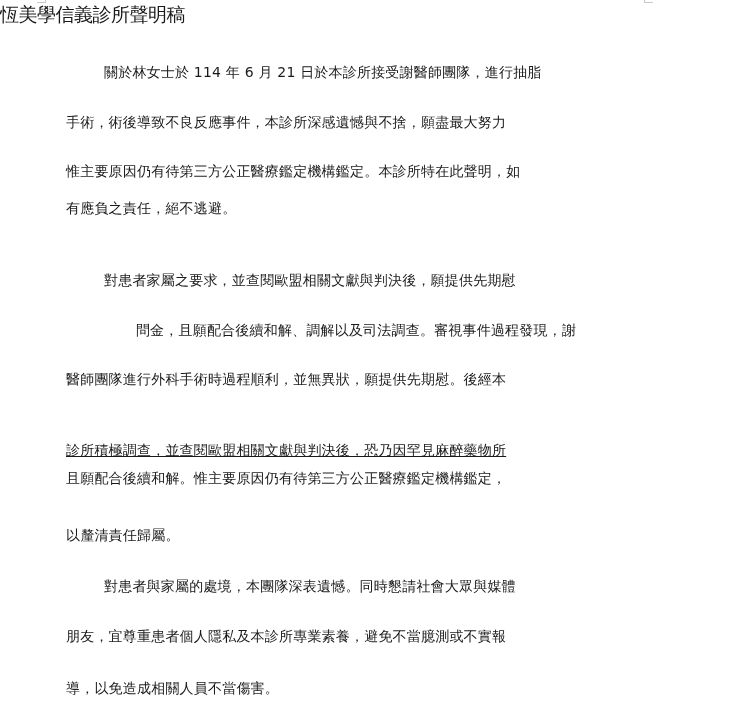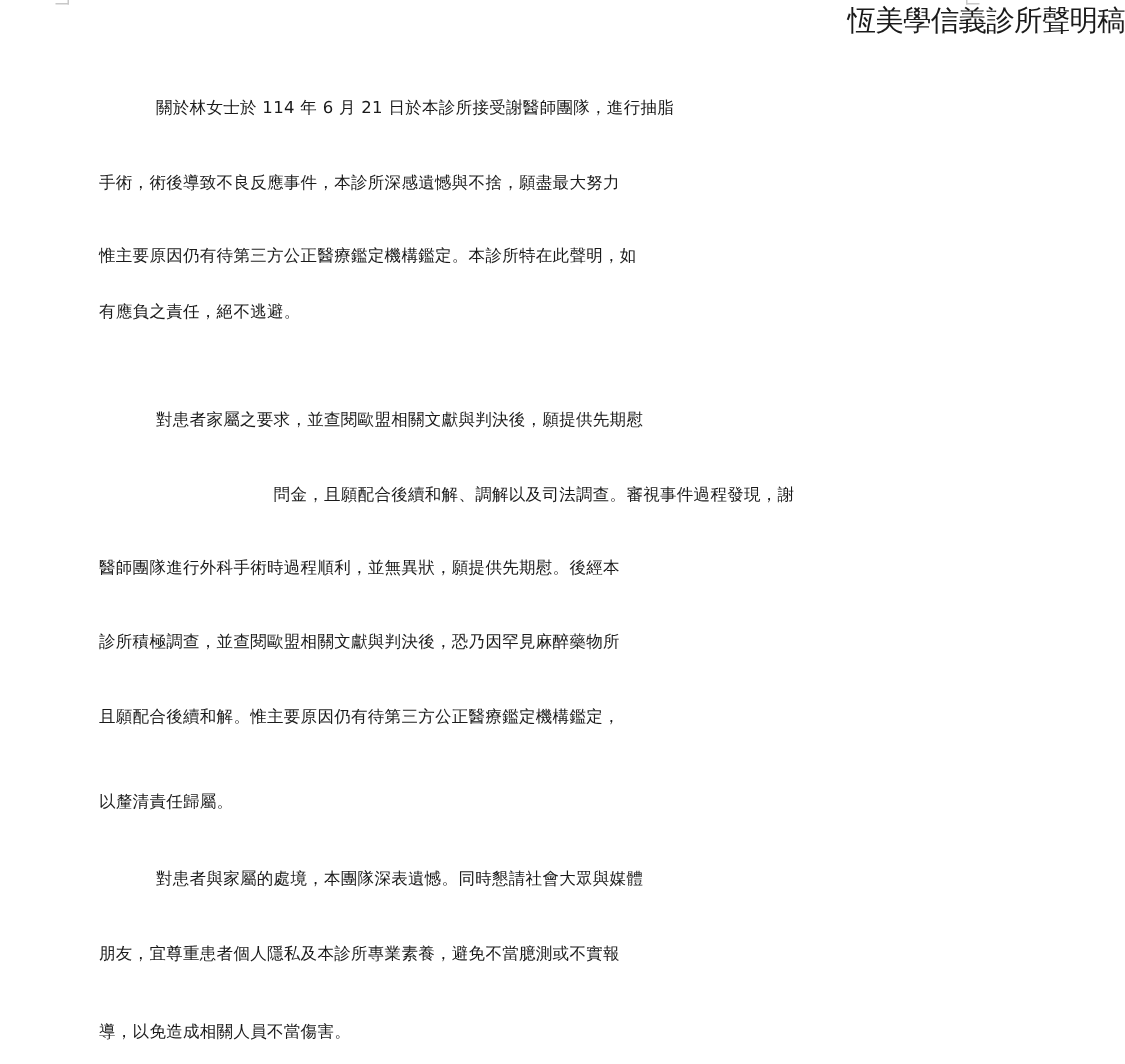--- a/index.html
+++ b/index.html
@@ -1,23 +1,23 @@
 <!DOCTYPE html>
 <html><head>
 <meta charset="utf-8">
 <style>
   html, body { margin: 0; padding: 0; background: #ffffff; }
   body { width: 750px; height: 709px; position: relative; overflow: hidden;
          font-family: "DejaVu Sans", "Liberation Sans", sans-serif; color: #1a1a1a; }
   .crop { position: absolute; background: #c8c8c8; }
   .crop-h { height: 1px; width: 9px; top: 2px; }
   .crop-v { width: 1px; height: 3px; top: 0; }
-  .title { position: absolute; top: 2px; left: 0; width: 750px; text-align: right;
+  .title { position: absolute; top: 2px; left: 0; width: 750px; text-align: left;
            font-size: 19px; line-height: 24px; letter-spacing: -0.5px; }
-  .line { position: absolute; left: 66px; width: 580px; font-size: 11px;
+  .line { position: absolute; left: 66px; width: 580px; font-size: 14px;
           line-height: 24px; white-space: nowrap; letter-spacing: 0.2px; }
   .indent { left: 104px; }
 </style>
 </head>
 <body>
 
 <div>
   <div class="crop crop-h" style="left:37px;"></div>
   <div class="crop crop-v" style="left:45px;"></div>
   <div class="crop crop-h" style="left:644px;"></div>
@@ -29,21 +29,21 @@
     <div class="line indent" style="top:60px;">關於林女士於 114 年 6 月 21 日於本診所接受謝醫師團隊，進行抽脂</div>
     <div class="line" style="top:110px;">手術，術後導致不良反應事件，本診所深感遺憾與不捨，願盡最大努力</div>
     <div class="line" style="top:159px;">惟主要原因仍有待第三方公正醫療鑑定機構鑑定。本診所特在此聲明，如</div>
     <div class="line" style="top:196px;">有應負之責任，絕不逃避。</div>
   </div>
 
   <div>
     <div class="line indent" style="top:268px;">對患者家屬之要求，並查閱歐盟相關文獻與判決後，願提供先期慰</div>
     <div class="line" style="top:318px;text-align:center;">問金，且願配合後續和解、調解以及司法調查。審視事件過程發現，謝</div>
     <div class="line" style="top:367px;">醫師團隊進行外科手術時過程順利，並無異狀，願提供先期慰。後經本</div>
-    <div class="line" style="top:416px;">診所積極調查，並查閱歐盟相關文獻與判決後，恐乃因罕見麻醉藥物所</div>
+    <div class="line" style="top:438px;text-decoration:underline;">診所積極調查，並查閱歐盟相關文獻與判決後，恐乃因罕見麻醉藥物所</div>
     <div class="line" style="top:466px;">且願配合後續和解。惟主要原因仍有待第三方公正醫療鑑定機構鑑定，</div>
     <div class="line" style="top:523px;">以釐清責任歸屬。</div>
   </div>
 
   <div>
     <div class="line indent" style="top:574px;">對患者與家屬的處境，本團隊深表遺憾。同時懇請社會大眾與媒體</div>
     <div class="line" style="top:624px;">朋友，宜尊重患者個人隱私及本診所專業素養，避免不當臆測或不實報</div>
     <div class="line" style="top:676px;">導，以免造成相關人員不當傷害。</div>
   </div>
 </div>

